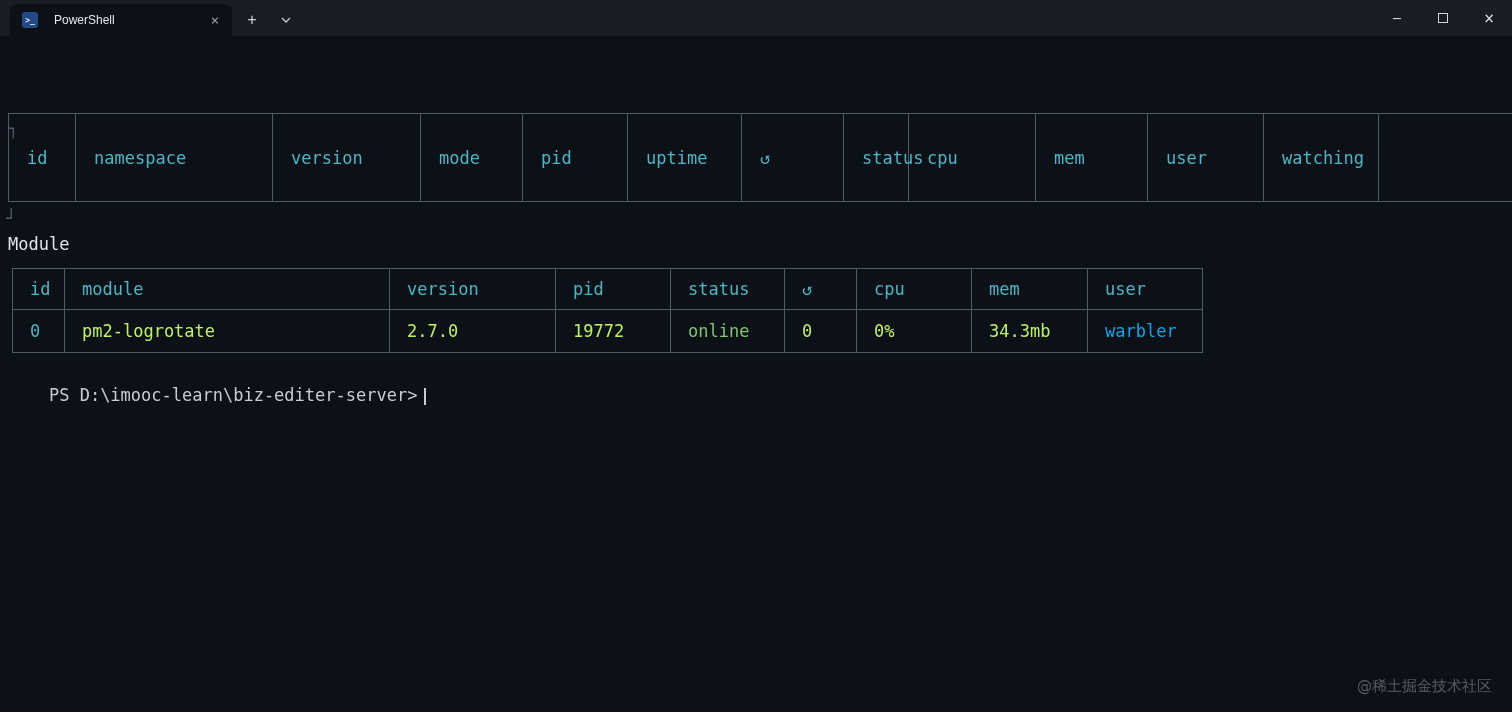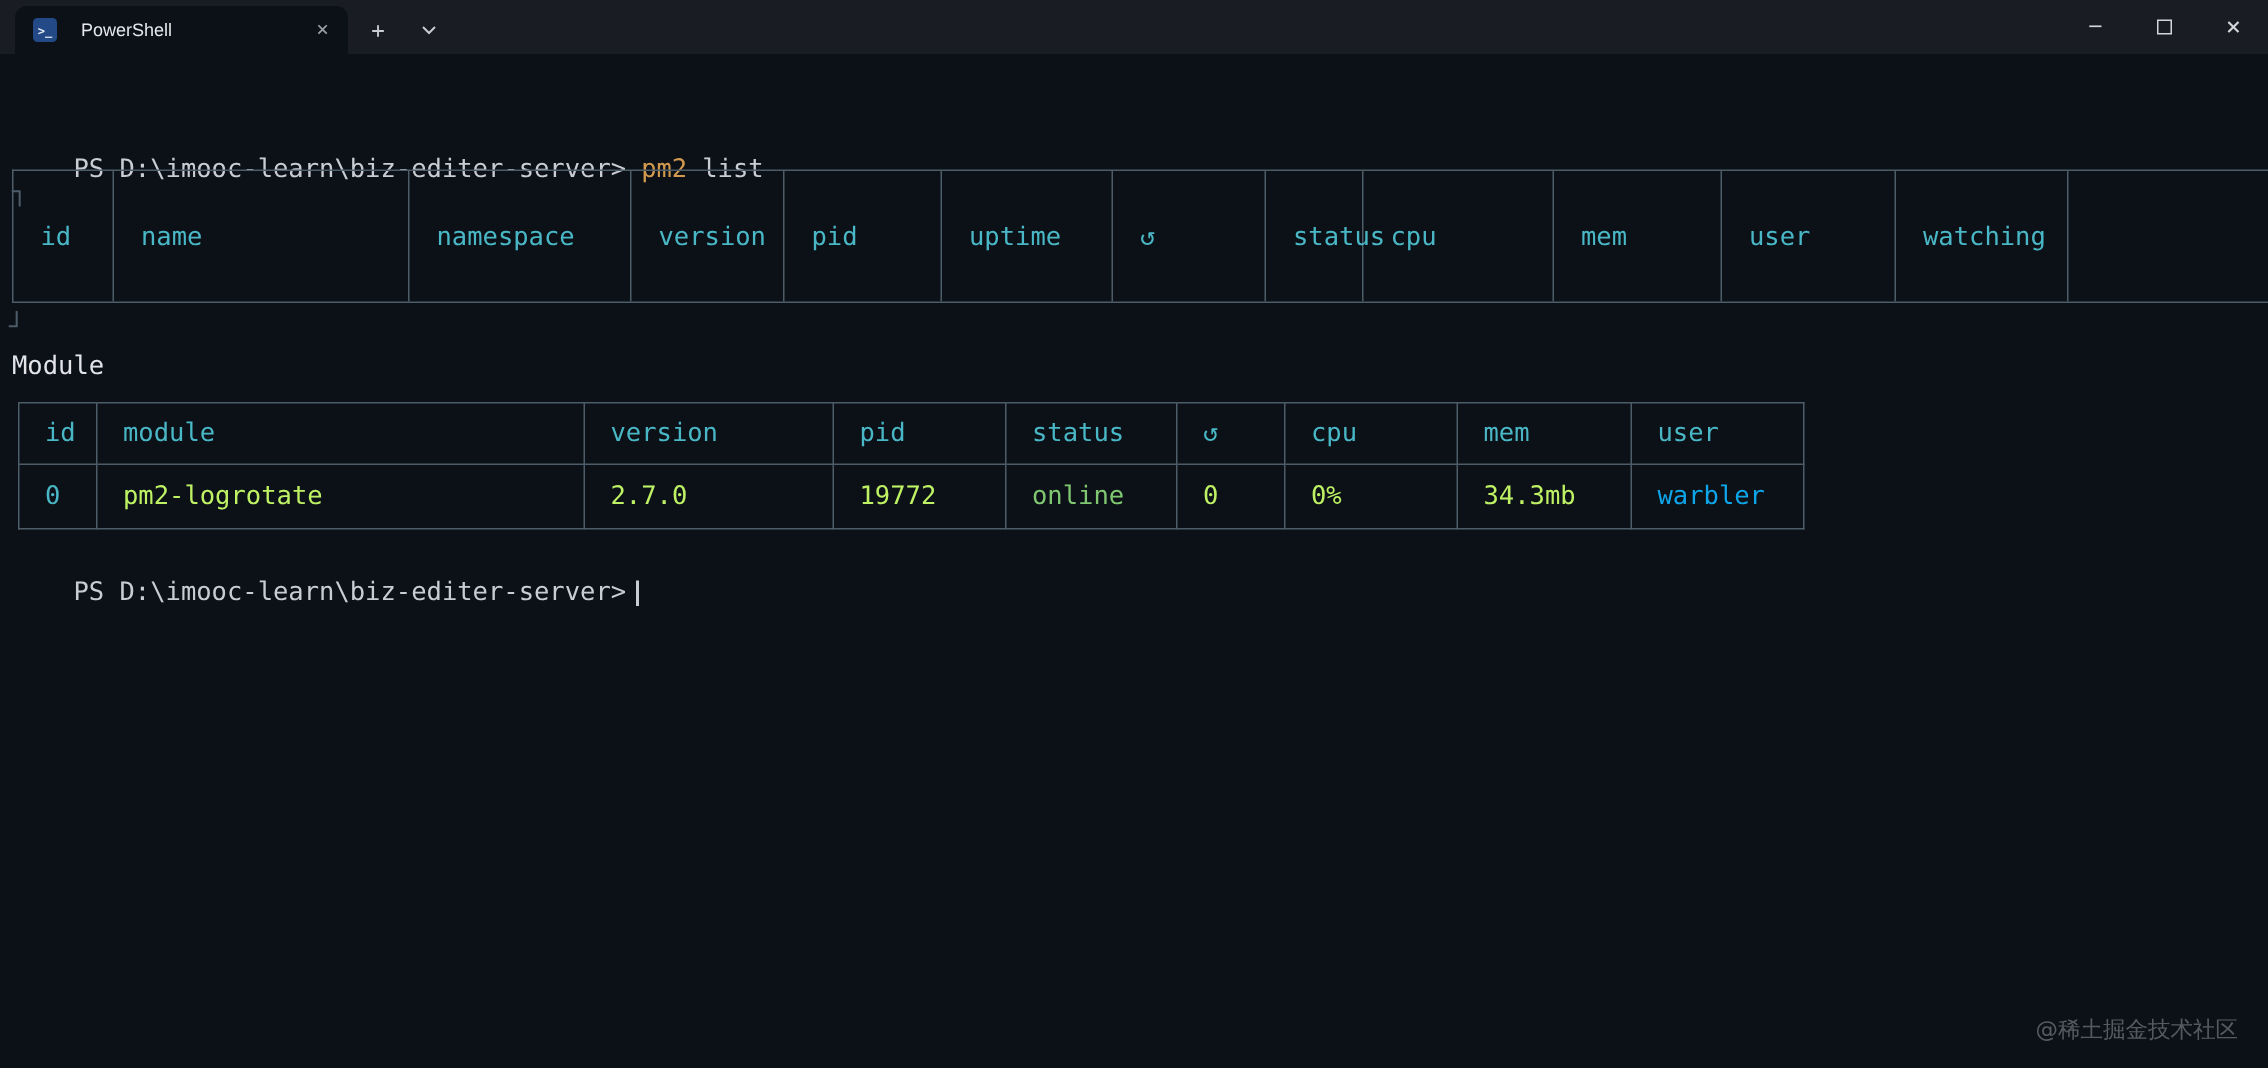--- a/index.html
+++ b/index.html
@@ -141,29 +141,26 @@
     <div class="win-btn">─</div>
     <div class="win-btn">
       <div class="maxi-glyph"></div>
     </div>
     <div class="win-btn close">×</div>
   </div>
 </div>
 
 <div class="terminal">
 
-  <div class="line" style="top:46px;">
-    <span>PS D:\imooc-learn\biz-editer-server&gt;</span><span class="cmd">pm2</span><span class="args">list</span>
-  </div>
 
   <div class="ptable">
     <div class="pt-cell">id</div>
-    <div class="pt-cell">name</div>
     <div class="pt-cell">namespace</div>
     <div class="pt-cell">version</div>
+    <div class="pt-cell">mode</div>
     <div class="pt-cell">pid</div>
     <div class="pt-cell">uptime</div>
     <div class="pt-cell">↺</div>
     <div class="pt-cell">status</div>
     <div class="pt-cell">cpu</div>
     <div class="pt-cell">mem</div>
     <div class="pt-cell">user</div>
     <div class="pt-cell">watching</div>
   </div>
 

